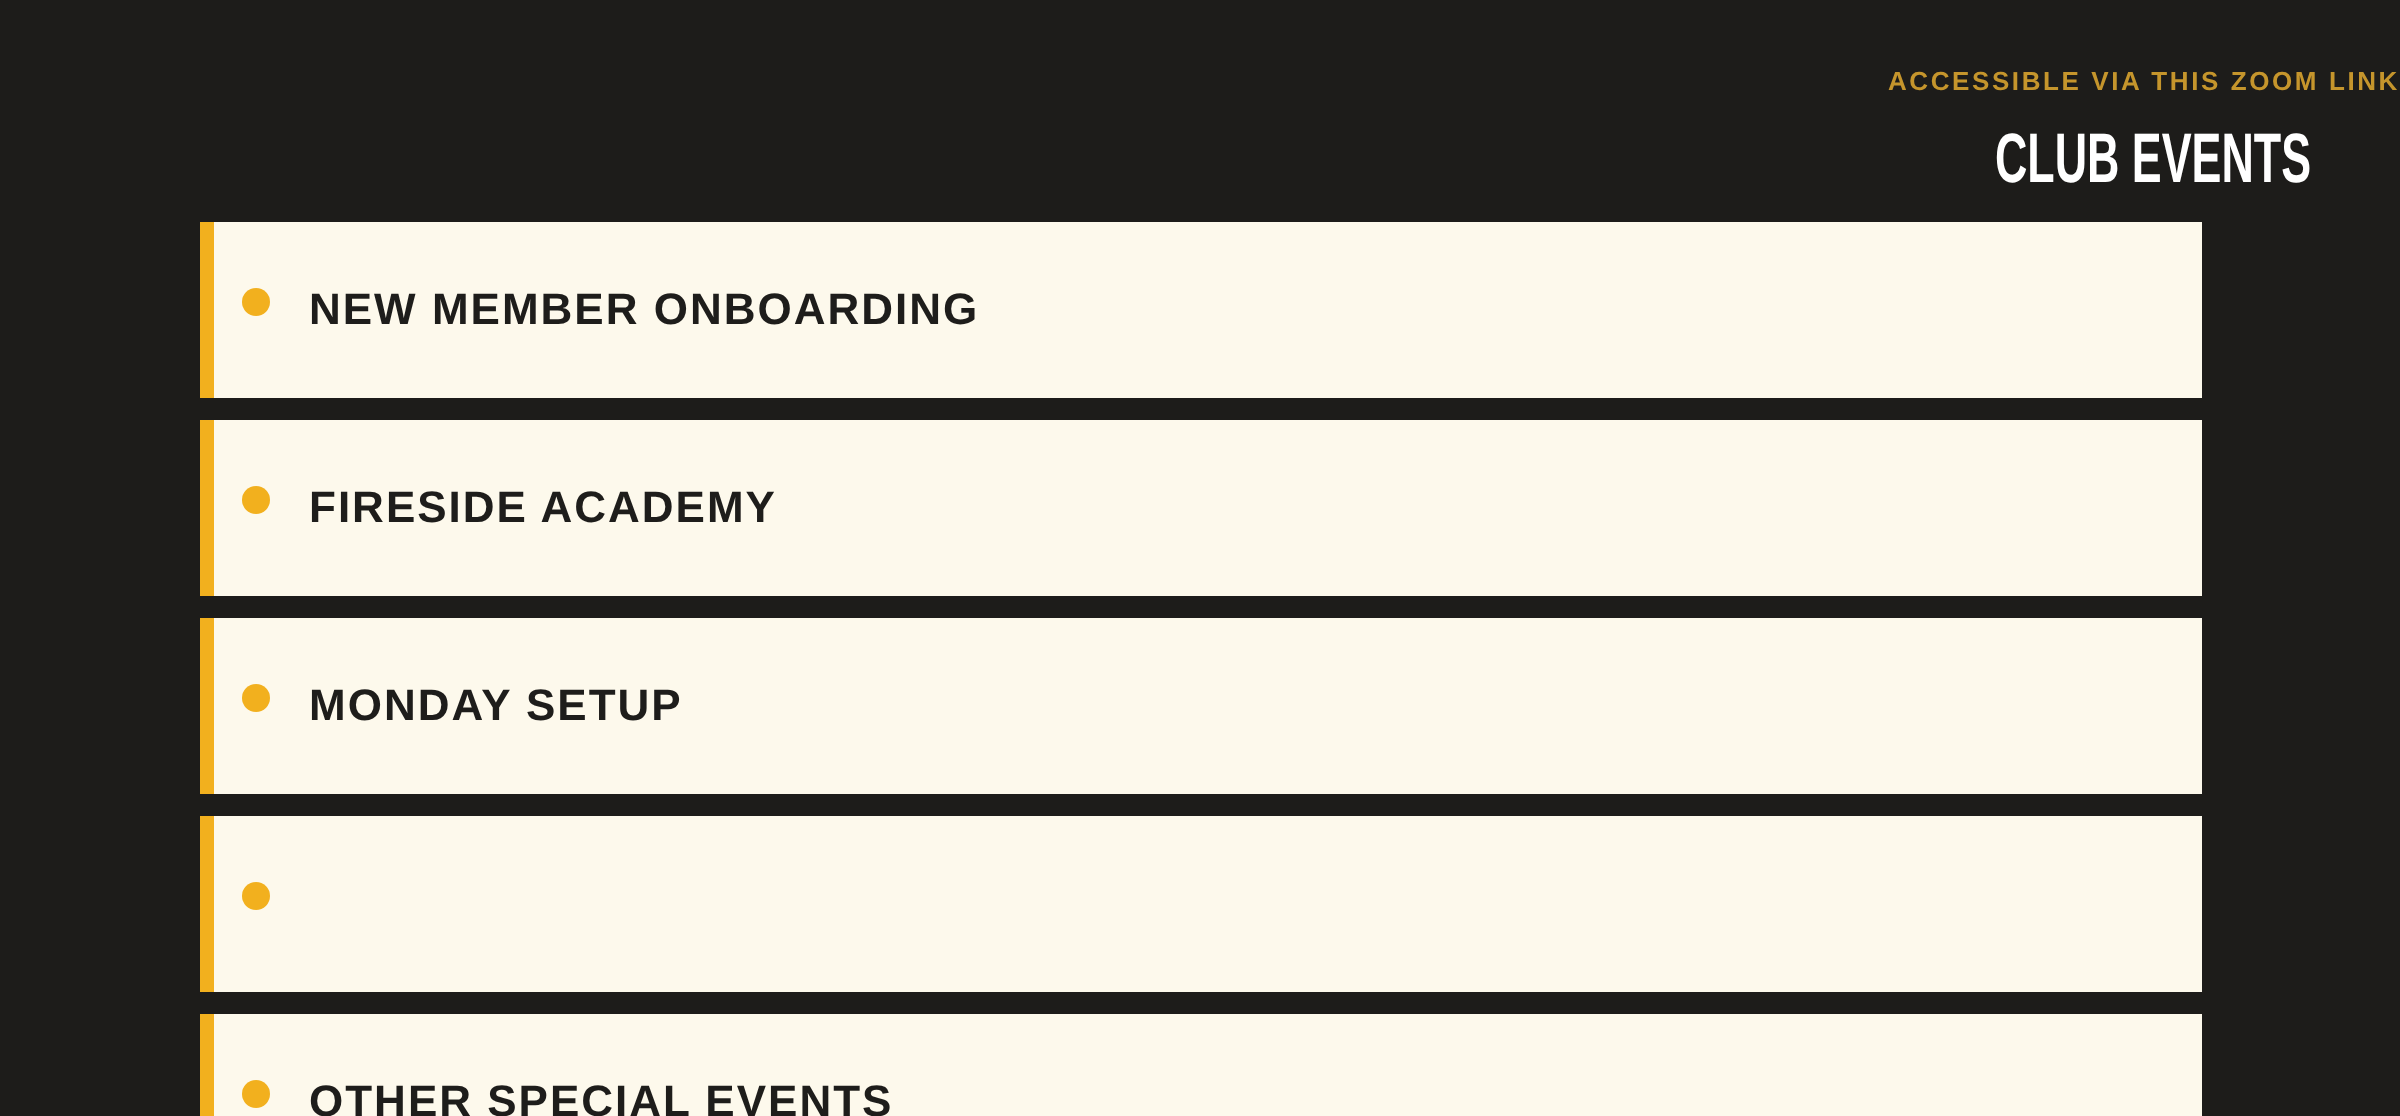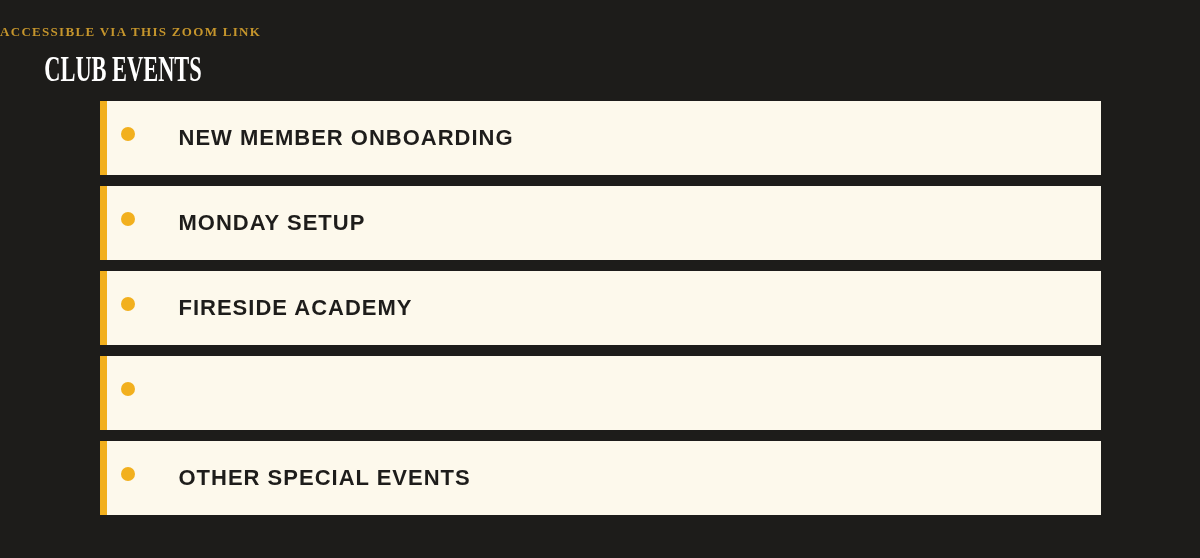--- a/index.html
+++ b/index.html
@@ -7,23 +7,22 @@
     padding: 0;
   }
   body {
     width: 1200px;
     height: 558px;
     background: #1d1c1a;
     overflow: hidden;
     font-family: "Liberation Sans", sans-serif;
   }
   .header {
-    padding-top: 22px;
-    text-align: left;
-    font-family: Liberation Serif, serif;
+    padding-top: 32px;
+    text-align: right;
   }
   .zoom-link {
     display: inline-block;
     color: #c5952c;
     font-size: 13px;
     font-weight: 700;
     letter-spacing: 1.3px;
     line-height: 15px;
     text-transform: uppercase;
     cursor: pointer;
@@ -43,28 +42,27 @@
     transform: scaleX(0.64);
     transform-origin: center;
     white-space: nowrap;
   }
   .events-list {
     width: 1001px;
     margin: 3px auto 0 auto;
   }
   .event-row {
     box-sizing: border-box;
-    height: 74px;
+    height: 88px;
     margin-bottom: 11px;
     background: #fdf9ec;
     border-left: 7px solid #f2b01e;
     display: flex;
     align-items: center;
     cursor: pointer;
-    gap: 24px;
   }
   .event-row:last-child {
     margin-bottom: 0;
   }
   .event-dot {
     width: 14px;
     height: 14px;
     border-radius: 50%;
     background: #f2b01e;
     margin-left: 14px;
@@ -94,26 +92,26 @@
 
 <div class="events-list">
 
   <div class="event-row">
     <span class="event-dot"></span>
     <span class="event-label">NEW MEMBER ONBOARDING</span>
   </div>
 
   <div class="event-row">
     <span class="event-dot"></span>
-    <span class="event-label">MONDAY SETUP</span>
+    <span class="event-label">FIRESIDE ACADEMY</span>
   </div>
 
   <div class="event-row">
     <span class="event-dot"></span>
-    <span class="event-label">FIRESIDE ACADEMY</span>
+    <span class="event-label">MONDAY SETUP</span>
   </div>
 
   <div class="event-row">
     <span class="event-dot"></span>
   </div>
 
   <div class="event-row">
     <span class="event-dot"></span>
     <span class="event-label">OTHER SPECIAL EVENTS</span>
   </div>

